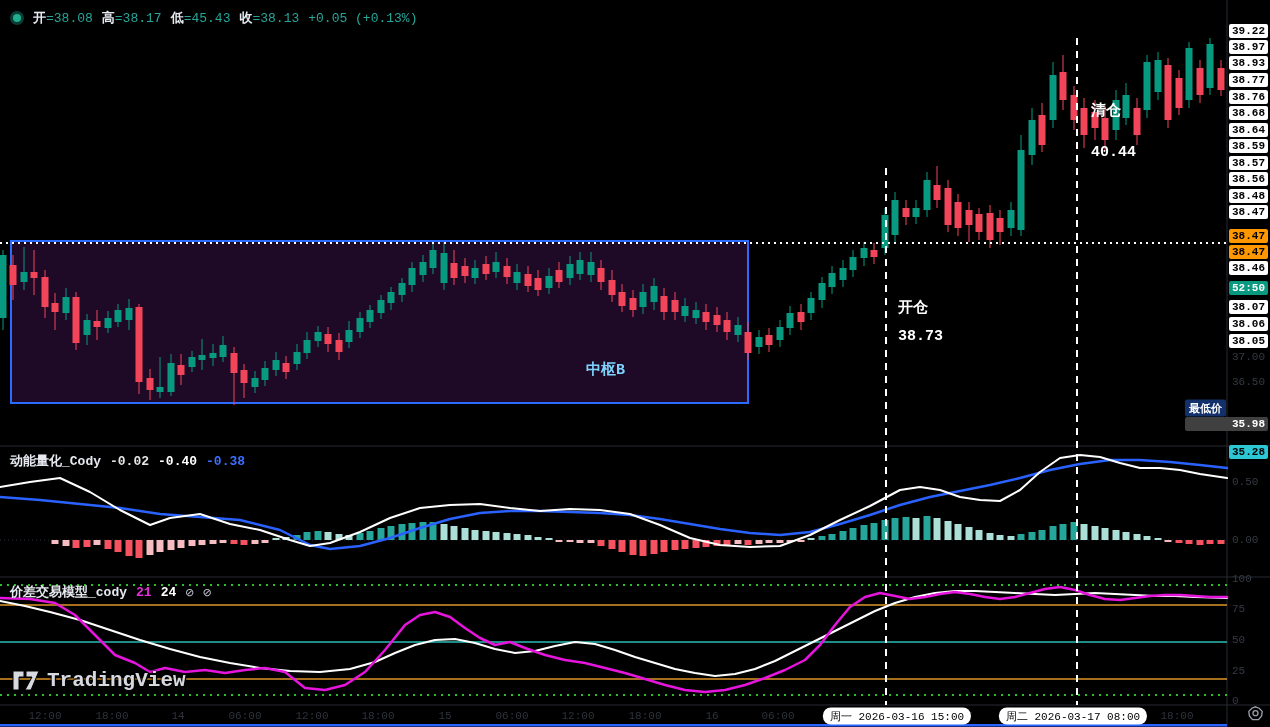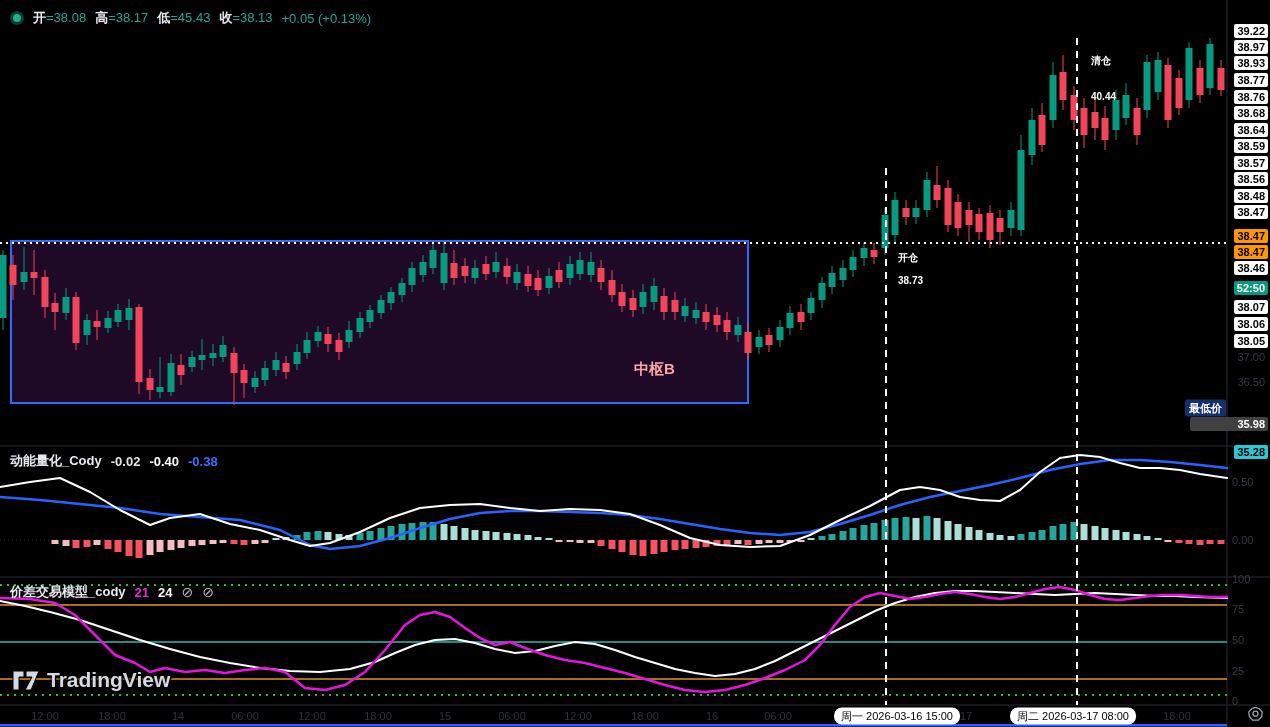--- a/index.html
+++ b/index.html
@@ -1,35 +1,35 @@
 <!DOCTYPE html>
 <html><head>
 <meta charset="utf-8">
 <style>
   html,body{margin:0;padding:0;background:#000;}
   .root{position:relative;width:1270px;height:727px;background:#000;overflow:hidden;
-        font-family:Liberation Sans, sans-serif;}
+        font-family:Liberation Mono, monospace;}
   svg#chart-svg{position:absolute;left:0;top:0;}
   
   .legend-main{position:absolute;left:10px;top:9px;display:flex;align-items:center;gap:9px;
                font-size:13px;color:#e6e9f0;z-index:30;}
   .legend-main .dot{width:14px;height:14px;border-radius:50%;background:#0c3d34;position:relative;}
   .legend-main .dot::after{content:"";position:absolute;left:3px;top:3px;width:8px;height:8px;
                border-radius:50%;background:#1fae8d;}
   .legend-main .pair b{font-weight:700;color:#e6e9f0;}
   .legend-main .val{color:#26a69a;}
   .legend-pane{position:absolute;left:10px;display:flex;align-items:center;gap:9px;
                font-size:13px;color:#e6e9f0;z-index:30;font-weight:700;}
   .legend-pane .t{font-weight:700;}
   .v-pink{color:#e5e5e5;} .v-white{color:#fff;} .v-blue{color:#3c6fff;}
   .v-mag{color:#e331d8;} .v-gray{color:#b5b9c4;font-weight:400;font-size:14px;}
   
-  .anno{position:absolute;color:#fff;font-size:10px;font-weight:700;z-index:25;line-height:1;}
+  .anno{position:absolute;color:#fff;font-size:15px;font-weight:700;z-index:25;line-height:1;margin-top:48px;}
   .anno .l2{margin-top:13px;}
-  .box-label{position:absolute;left:634px;top:360px;color:#fca5a5;font-size:15px;font-weight:700;z-index:25;}
+  .box-label{position:absolute;left:586px;top:360px;color:#7dd3fc;font-size:15px;font-weight:700;z-index:25;}
   
   .right-axis{position:absolute;left:1228px;top:16px;width:42px;height:705px;z-index:20;}
   .ax-badge{position:absolute;right:2px;transform:translateY(-50%);font-size:11px;font-weight:700;
             padding:1px 3px;border-radius:2px;white-space:nowrap;}
   .ax-white{background:#fff;color:#000;}
   .ax-orange{background:#ff9800;color:#000;}
   .ax-teal{background:#089981;color:#fff;}
   .ax-navy{background:#404040;color:#fff;padding-left:47px;}
   .ax-cyan{background:#2cc6d4;color:#000;margin-left:16px;}
   .ax-plain{background:transparent;color:#363a45;font-weight:400;}

